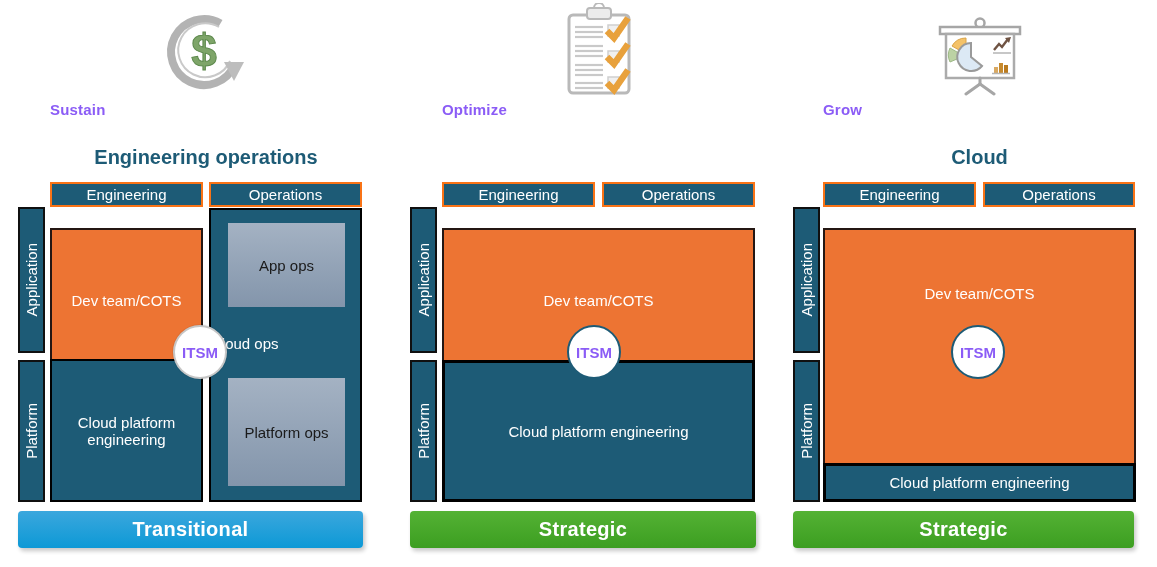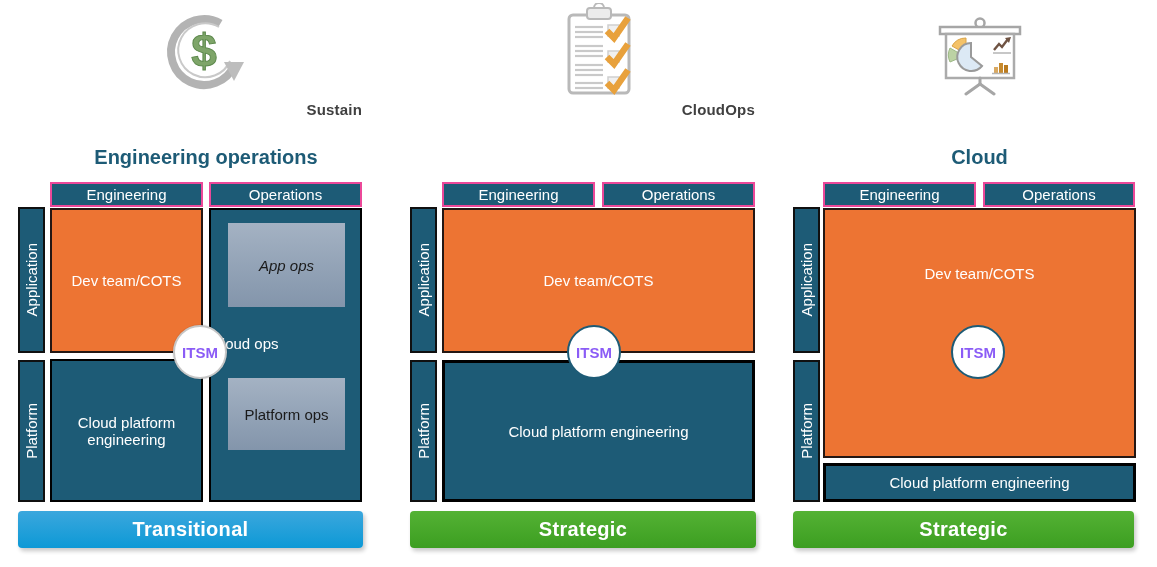--- a/index.html
+++ b/index.html
@@ -5,44 +5,44 @@
   * { margin:0; padding:0; box-sizing:border-box; }
   html,body { background:#fff; }
   body { font-family:"Liberation Sans", sans-serif; }
   .canvas { position:relative; width:1157px; height:567px; background:#fff; overflow:hidden; }
 
   .abs { position:absolute; }
 
   .icon-wrap { display:flex; align-items:center; justify-content:center; }
 
   .stage-label {
-    text-align:right; font-weight:bold; font-size:15px; color:#404040; letter-spacing:.2px;
+    text-align:left; font-weight:bold; font-size:15px; color:#8b5cf6; letter-spacing:.2px;
   }
   .col-title {
     text-align:center; font-weight:bold; font-size:20px; color:#1D5B76;
   }
 
   .header-box {
-    background:#1D5B76; border:2px solid #ec4899; color:#fff;
+    background:#1D5B76; border:2px solid #f97316; color:#fff;
     display:flex; align-items:center; justify-content:center;
     font-size:15px; height:25px; top:182px;
   }
 
   .side-label {
     background:#1D5B76; border:2px solid #101010; color:#fff;
     display:flex; align-items:center; justify-content:center;
     width:27px; font-size:15px;
   }
   .side-label span {
     writing-mode:vertical-rl; transform:rotate(180deg); white-space:nowrap;
   }
 
   .orange-box {
     background:#ED7433; border:2px solid #241713; color:#fff; font-size:15px;
-    display:flex; align-items:center; justify-content:center; text-align:center;
+    display:flex; align-items:center; justify-content:center; text-align:center;margin-top:20px;
   }
   .teal-box {
     background:#1D5B76; border:3px solid #000; color:#fff; font-size:15px;
     display:flex; align-items:center; justify-content:center; text-align:center;
   }
   .teal-box.thin-border { border-width:2px; }
 
   .gray-box {
     background:linear-gradient(180deg,#A4B2C3 0%,#8395AB 100%);
     color:#1a1a1a; font-size:15px; text-align:center;
@@ -100,25 +100,25 @@
   </div>
 
   <div class="abs orange-box" style="left:50px; top:208px; width:153px; height:145px;">
     <span>Dev team/COTS</span>
   </div>
   <div class="abs teal-box thin-border" style="left:50px; top:359px; width:153px; height:143px; padding:0 14px;">
     <span>Cloud platform engineering</span>
   </div>
 
   <div class="abs teal-box thin-border" style="left:209px; top:208px; width:153px; height:294px; display:block;">
-    <div class="gray-box" style="position:absolute; left:17px; top:13px; width:117px; height:84px;font-style:italic;">
+    <div class="gray-box" style="position:absolute; left:17px; top:13px; width:117px; height:84px;">
       <span>App ops</span>
     </div>
     <div class="cloud-ops-label" style="position:absolute; left:0; right:0; top:125px;">Cloud ops</div>
-    <div class="gray-box" style="position:absolute; left:17px; top:168px; width:117px; height:72px;">
+    <div class="gray-box" style="position:absolute; left:17px; top:168px; width:117px; height:108px;">
       <span>Platform ops</span>
     </div>
   </div>
 
   <div class="abs itsm-circle itsm-gray" style="left:173px;">
     <span>ITSM</span>
   </div>
 
   <div class="abs banner banner-blue" style="left:18px; width:345px;">
     <span>Transitional</span>
@@ -147,21 +147,21 @@
           <rect x="48" y="48" width="11" height="11"></rect>
           <rect x="48" y="74" width="11" height="11"></rect>
       </g>
       <g fill="none" stroke="#E8A13C" stroke-width="6.5">
         <path d="M47 28 L54 35 L68 15"></path>
         <path d="M47 54 L54 61 L68 41"></path>
         <path d="M47 80 L54 87 L68 67"></path>
       </g>
     </svg>
   </div>
-  <div class="abs stage-label" style="left:442px; top:101px; width:313px;">CloudOps</div>
+  <div class="abs stage-label" style="left:442px; top:101px; width:313px;">Optimize</div>
 
   <div class="abs header-box" style="left:442px; width:153px;">
     <span>Engineering</span>
   </div>
   <div class="abs header-box" style="left:602px; width:153px;">
     <span>Operations</span>
   </div>
 
   <div class="abs side-label" style="left:410px; top:207px; height:146px;">
     <span>Application</span>
@@ -200,20 +200,21 @@
       <rect x="62" y="47" width="4" height="10" fill="#C78A2E"></rect>
       <rect x="67" y="49" width="4" height="8" fill="#B97A1F"></rect>
       <line x1="55" y1="57.5" x2="73" y2="57.5" stroke="#B5B5B5" stroke-width="1.5"></line>
       <g stroke="#A6A6A6" stroke-width="3" stroke-linecap="round" fill="none">
         <line x1="43" y1="62" x2="43" y2="68"></line>
         <line x1="43" y1="68" x2="29" y2="78"></line>
         <line x1="43" y1="68" x2="57" y2="78"></line>
       </g>
     </svg>
   </div>
+  <div class="abs stage-label" style="left:823px; top:101px; width:313px;">Grow</div>
   <div class="abs col-title" style="left:823px; top:146px; width:313px;">Cloud</div>
 
   <div class="abs header-box" style="left:823px; width:153px;">
     <span>Engineering</span>
   </div>
   <div class="abs header-box" style="left:983px; width:152px;">
     <span>Operations</span>
   </div>
 
   <div class="abs side-label" style="left:793px; top:207px; height:146px;">

